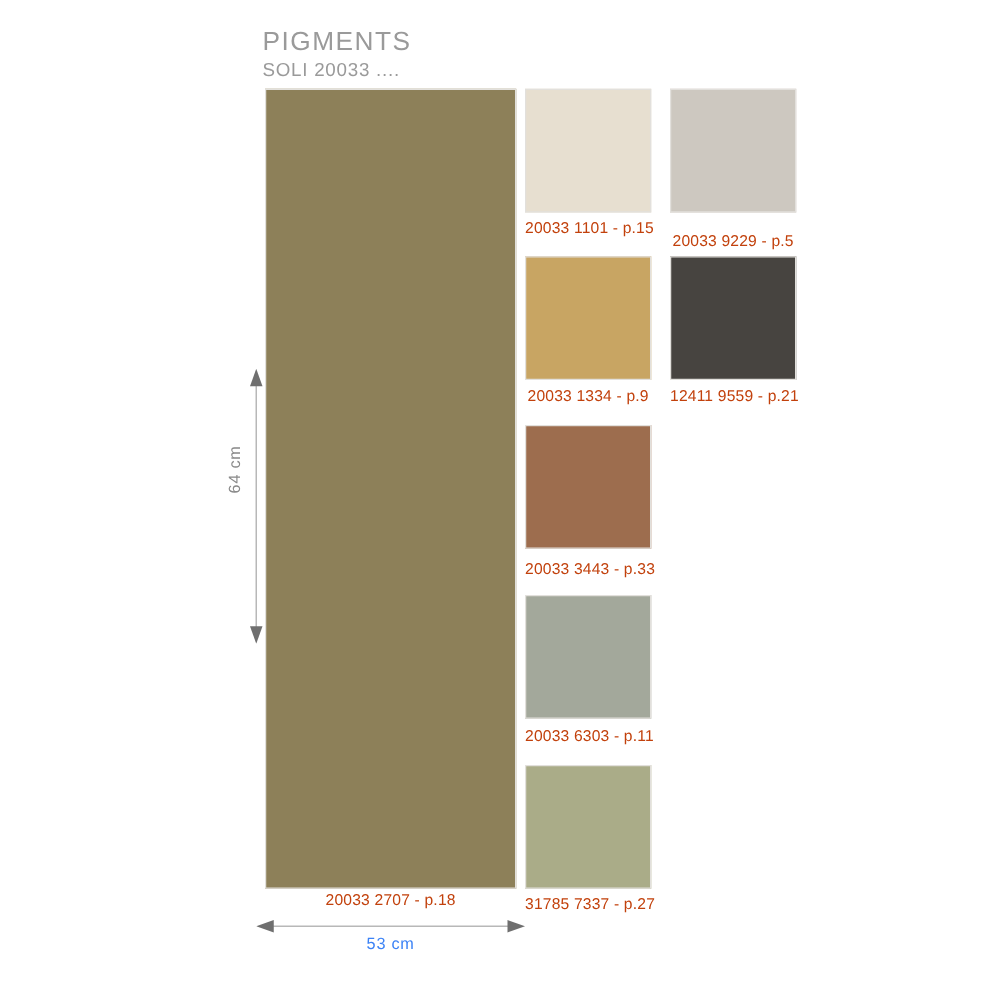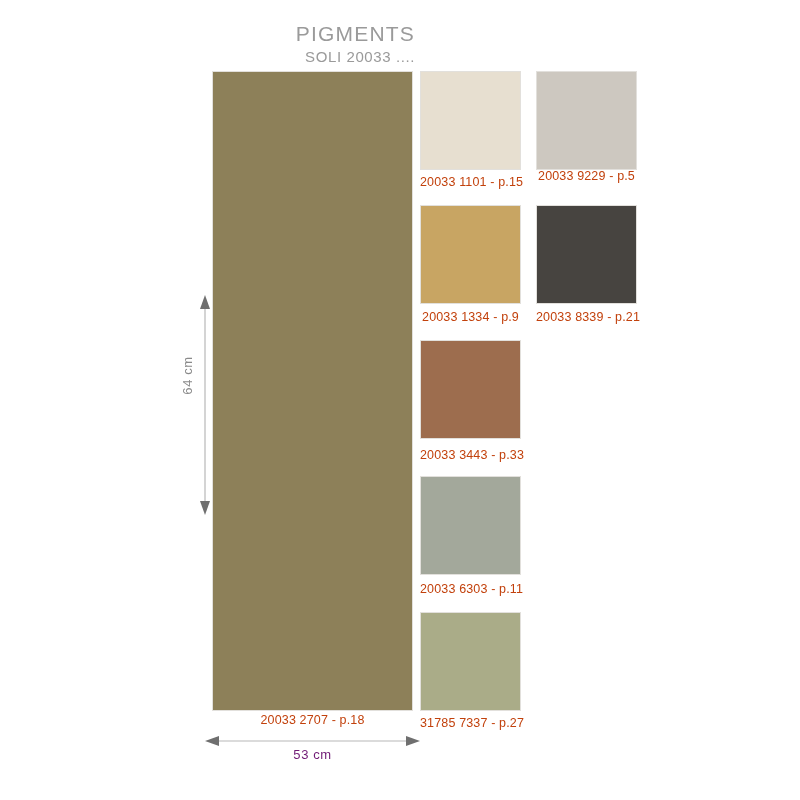--- a/index.html
+++ b/index.html
@@ -14,21 +14,21 @@
     font-family: "Liberation Sans", sans-serif;
     overflow: hidden;
   }
 
   
   #title-block {
     position: absolute;
     left: 210px;
     top: 22px;
     width: 205px;
-    text-align: right;
+    text-align: left;
   }
   #title-main {
     font-size: 21px;
     letter-spacing: 1.2px;
     color: #9a9a9a;
     line-height: 24px;
     font-weight: 400;
   }
   #title-sub {
     font-size: 15px;
@@ -66,21 +66,21 @@
     left: 212px;
     top: 713px;
     width: 201px;
   }
 
   
   #swatch-1101 { left: 420px; top: 71px;  width: 101px; height: 99px; }
   #label-1101  { left: 420px; top: 175px; width: 101px; }
 
   #swatch-9229 { left: 536px; top: 71px;  width: 101px; height: 99px; }
-  #label-9229  { left: 536px; top: 169px; width: 101px; text-align: center; }
+  #label-9229  { left: 536px; top: 186px; width: 101px; text-align: center; }
 
   #swatch-2424 { left: 420px; top: 205px; width: 101px; height: 99px; }
   #label-2424  { left: 420px; top: 310px; width: 101px; }
 
   #swatch-9559 { left: 536px; top: 205px; width: 101px; height: 99px; }
   #label-9559  { left: 536px; top: 310px; width: 101px; }
 
   #swatch-3443 { left: 420px; top: 340px; width: 101px; height: 99px; }
   #label-3443  { left: 420px; top: 448px; width: 101px; }
 
@@ -116,21 +116,21 @@
     width: 215px;
     height: 18px;
   }
   #dim-horizontal-label {
     position: absolute;
     left: 212px;
     top: 747px;
     width: 201px;
     text-align: center;
     font-size: 13px;
-    color: #701a75;
+    color: #3b82f6;
     letter-spacing: 0.6px;
     white-space: nowrap;
   }
 </style>
 </head>
 <body>
 
 <div id="title-block">
   <div id="title-main">PIGMENTS</div>
   <div id="title-sub">SOLI  20033 ....</div>
@@ -142,21 +142,21 @@
 <div class="swatch" id="swatch-1101" style="background: rgb(231, 223, 208);"></div>
 <div class="swatch-label" id="label-1101">20033 1101 - p.15</div>
 
 <div class="swatch" id="swatch-9229" style="background: rgb(205, 200, 192);"></div>
 <div class="swatch-label" id="label-9229">20033 9229 - p.5</div>
 
 <div class="swatch" id="swatch-2424" style="background: rgb(200, 165, 99);"></div>
 <div class="swatch-label" id="label-2424">20033 1334 - p.9</div>
 
 <div class="swatch" id="swatch-9559" style="background: rgb(71, 68, 64);"></div>
-<div class="swatch-label" id="label-9559">20033 8339 - p.21</div>
+<div class="swatch-label" id="label-9559">12411 9559 - p.21</div>
 
 <div class="swatch" id="swatch-3443" style="background: rgb(157, 109, 78);"></div>
 <div class="swatch-label" id="label-3443">20033 3443 - p.33</div>
 
 <div class="swatch" id="swatch-6303" style="background: rgb(163, 168, 155);"></div>
 <div class="swatch-label" id="label-6303">20033 6303 - p.11</div>
 
 <div class="swatch" id="swatch-7337" style="background: rgb(170, 172, 136);"></div>
 <div class="swatch-label" id="label-7337">31785 7337 - p.27</div>
 

